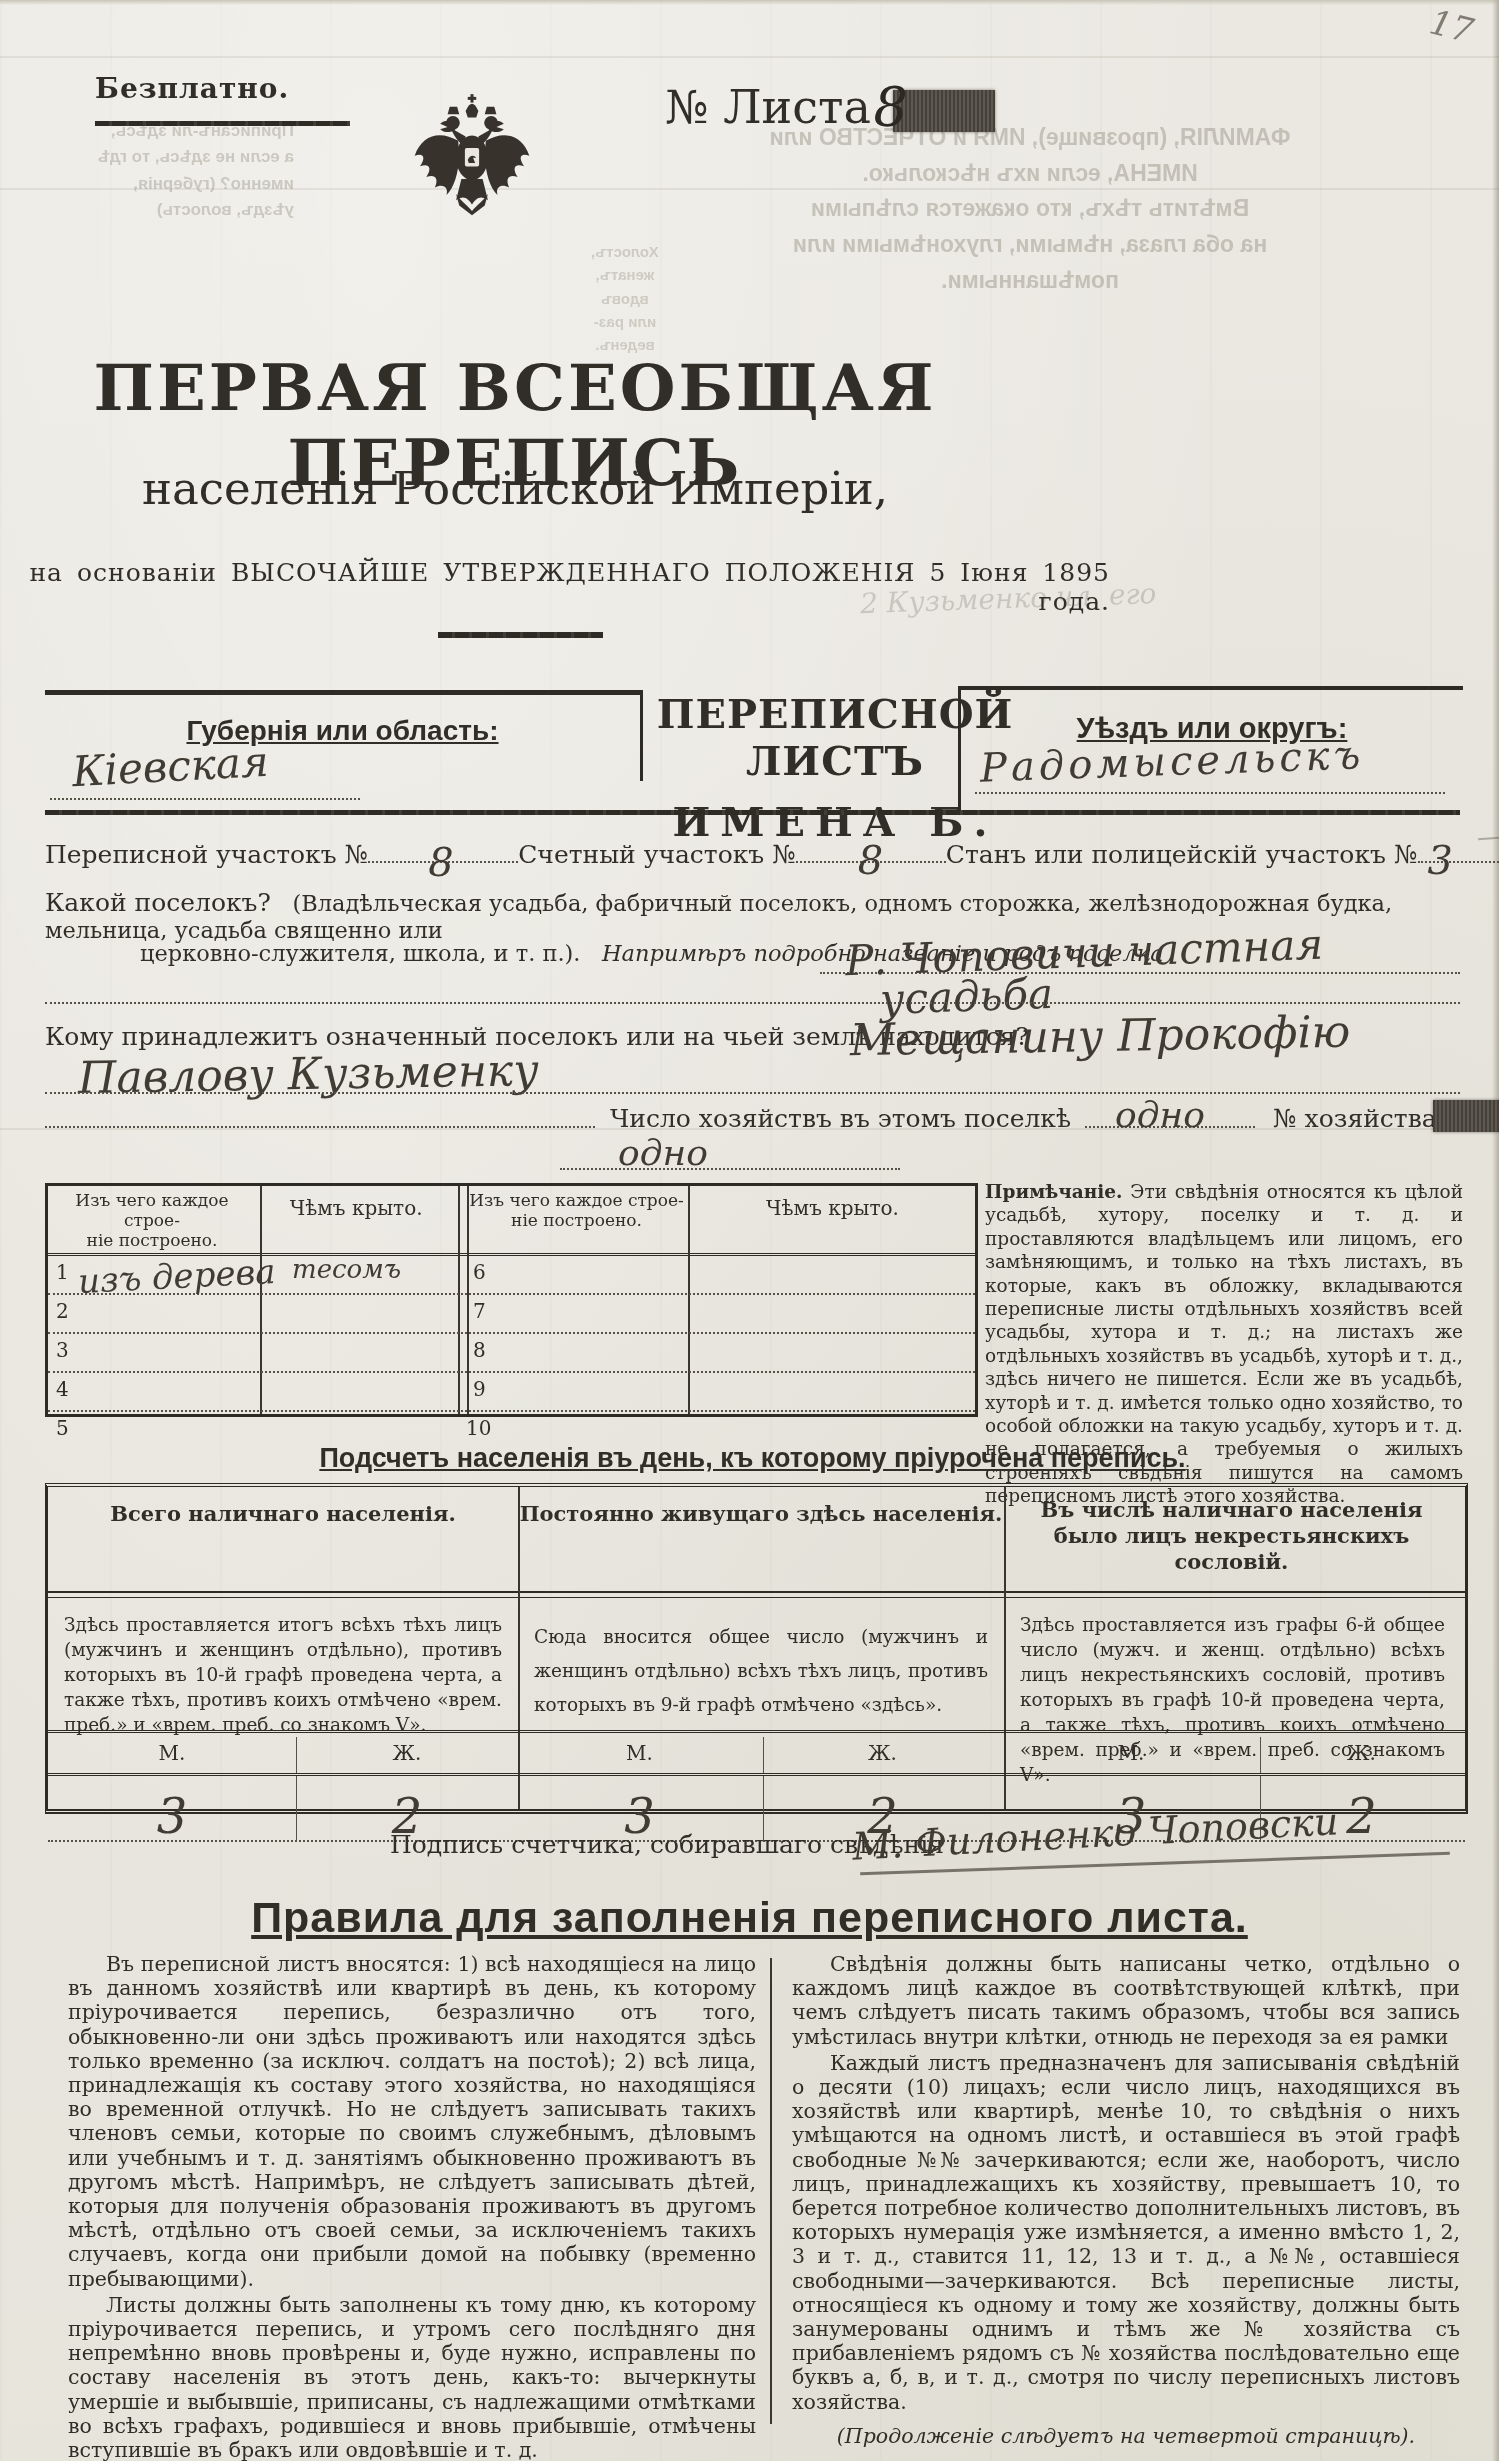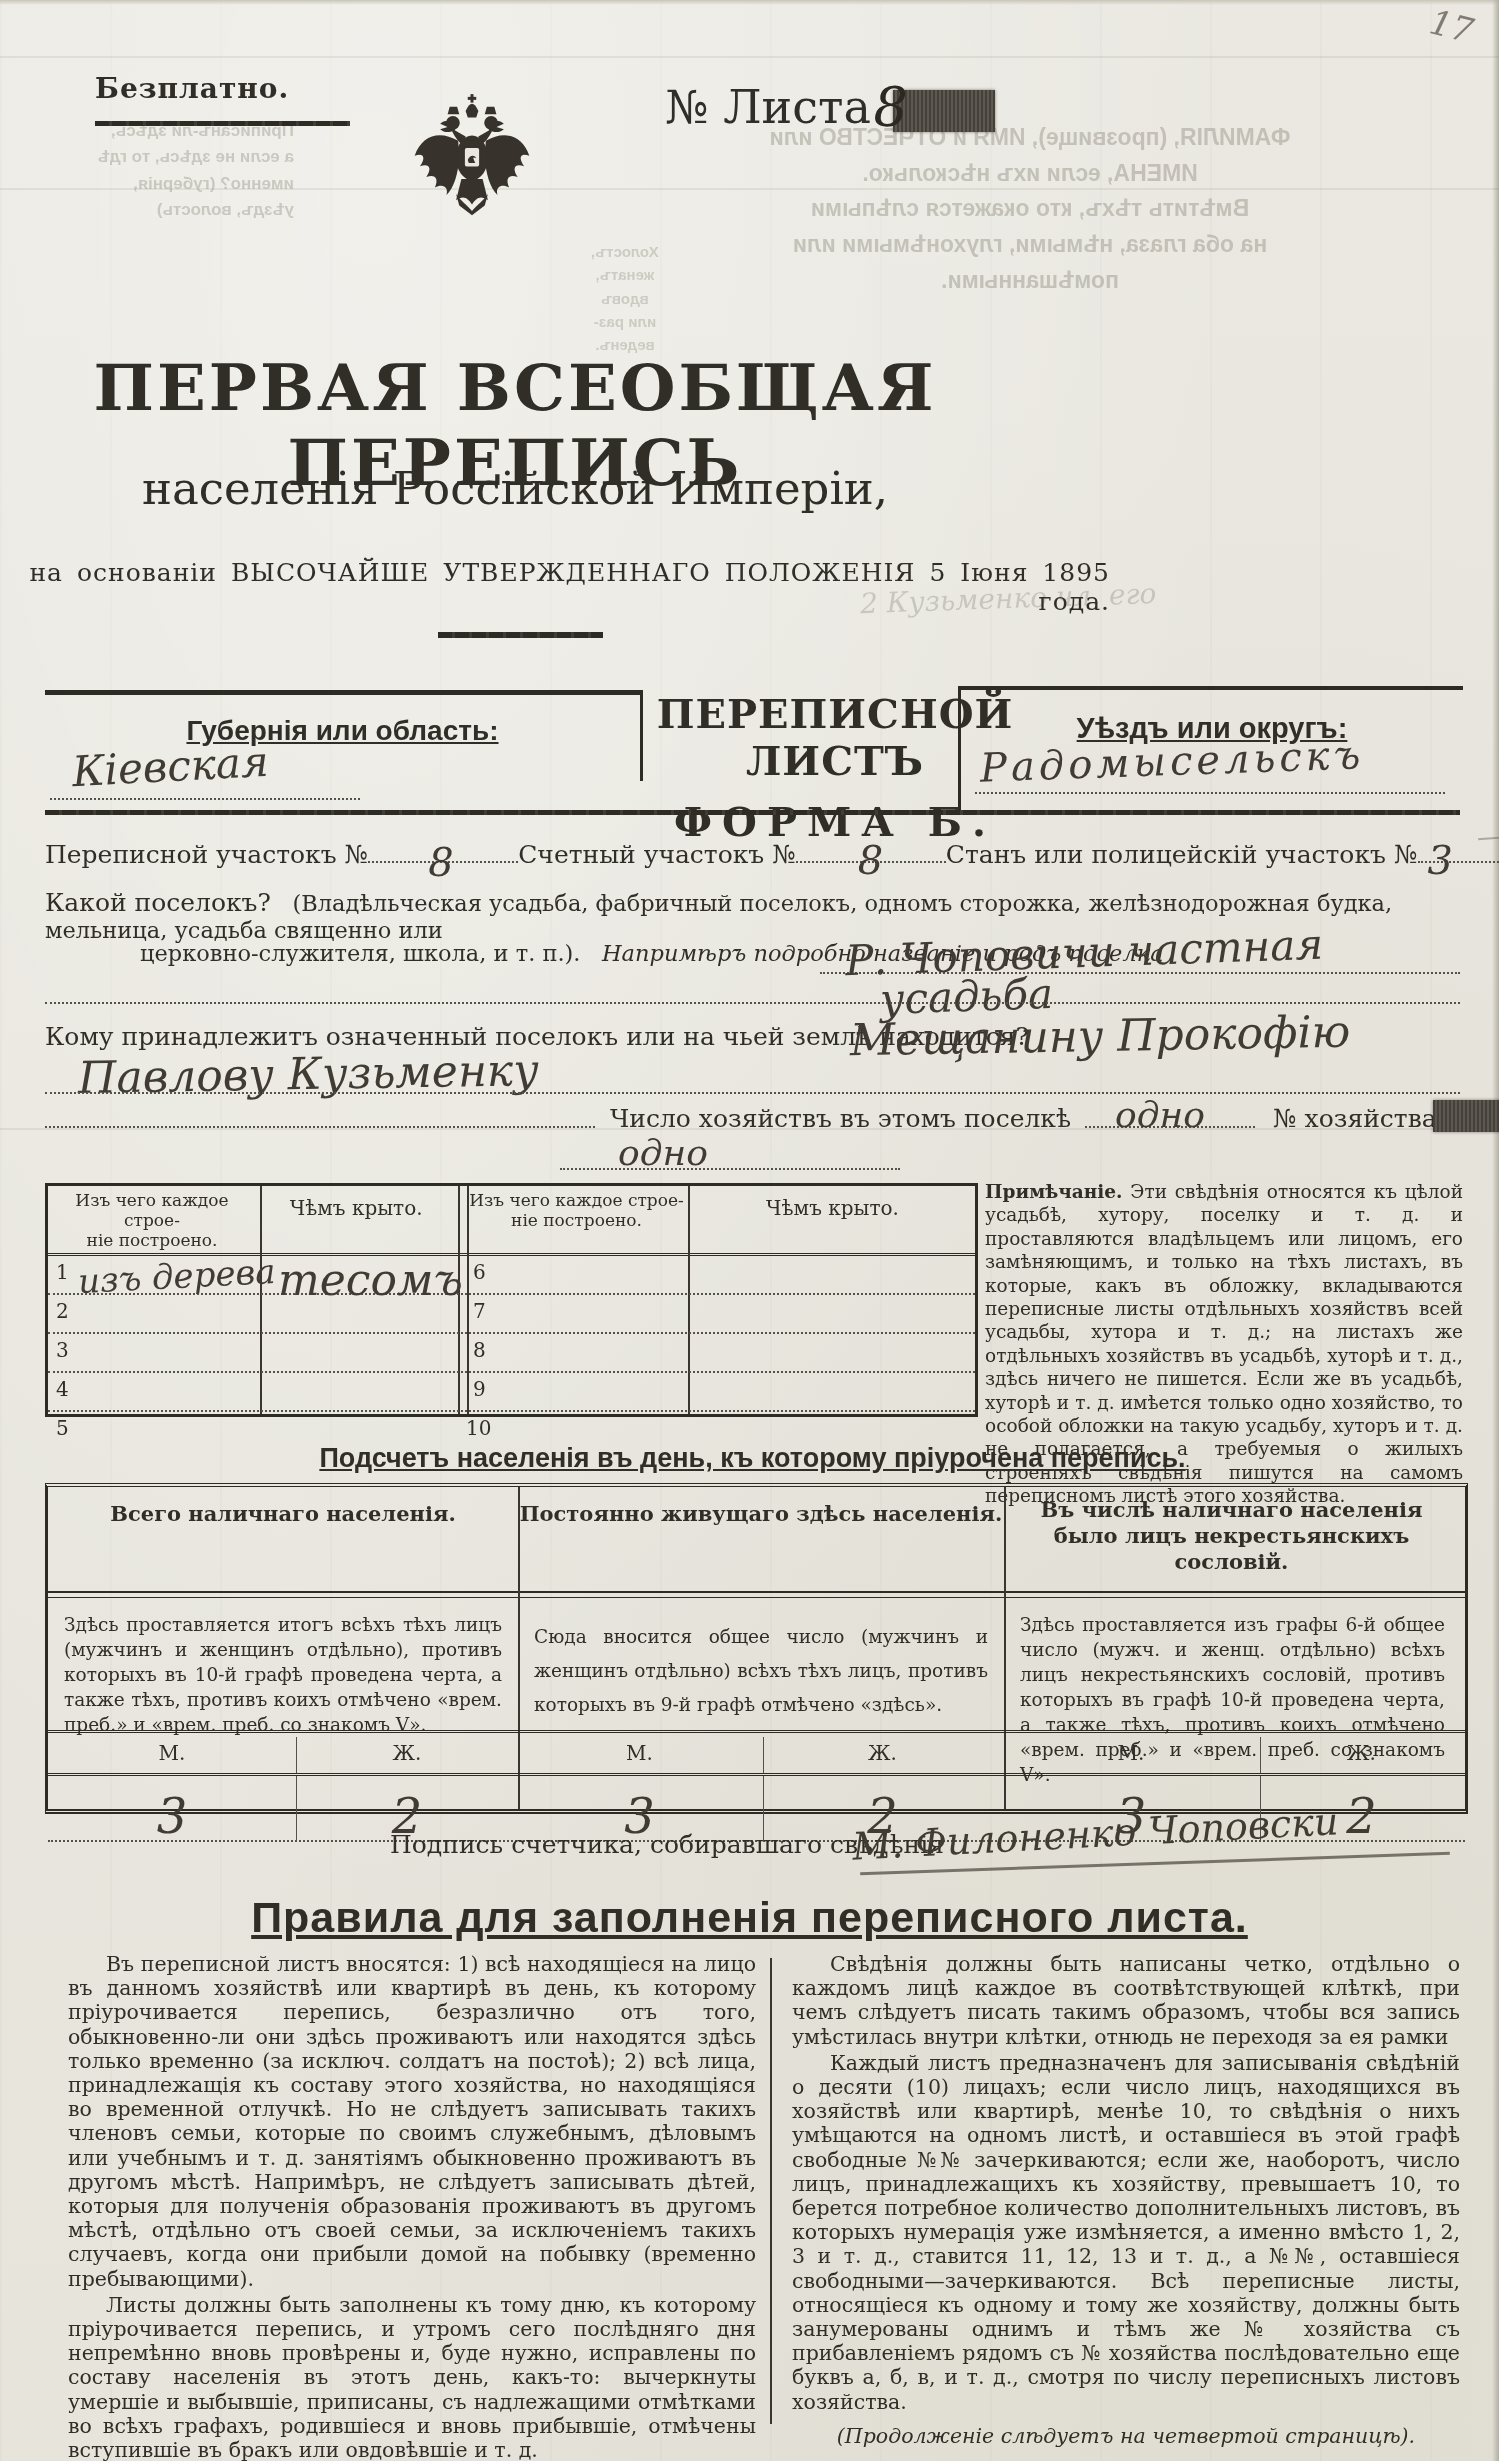--- a/index.html
+++ b/index.html
@@ -113,21 +113,21 @@
   <div class="abs rule-heavy" style="left:438px;top:632px;width:165px;height:6px"></div>
 
   <div class="abs" style="left:45px;top:690px;width:595px;height:86px;border-top:5px solid #2e2a24;border-right:3px solid #2e2a24">
     <div class="sans" style="font-size:28px;font-weight:bold;text-align:center;margin-top:20px">Губернія или область:</div>
   </div>
   <div class="abs hw" style="left:72px;top:742px;font-size:42px;transform:rotate(-3deg)">Кіевская</div>
   <div class="abs dotted" style="left:50px;top:798px;width:310px"></div>
 
   <div class="abs ser" style="left:650px;top:690px;width:370px;text-align:center">
     <div style="font-size:40px;font-weight:bold;letter-spacing:1px">ПЕРЕПИСНОЙ ЛИСТЪ</div>
-    <div style="font-size:40px;font-weight:bold;letter-spacing:10px;margin-top:14px">ФОРМА Б.</div>
+    <div style="font-size:40px;font-weight:bold;letter-spacing:10px;margin-top:14px">ИМЕНА Б.</div>
   </div>
 
   <div class="abs" style="left:958px;top:686px;width:502px;height:122px;border-top:4px solid #2e2a24;border-left:3px solid #2e2a24">
     <div class="sans" style="font-size:29px;font-weight:bold;text-align:center;margin-top:22px">Уѣздъ или округъ:</div>
   </div>
   <div class="abs hw" style="left:980px;top:738px;font-size:40px;transform:rotate(-2deg);letter-spacing:4px">Радомысельскъ</div>
   <div class="abs dotted" style="left:975px;top:792px;width:470px"></div>
 
   <div class="abs rule-heavy" style="left:45px;top:810px;width:1415px;height:5px"></div>
 
@@ -179,21 +179,21 @@
       <div class="bt-h" style="width:226px">
         <div>Изъ чего каждое строе-</div>
         <div>ніе построено.</div>
       </div>
       <div class="bt-h" style="width:287px;font-size:20px;padding-top:12px">Чѣмъ крыто.</div>
     </div>
     <div>
       <div class="bt-row">
         <div class="bt-no">1</div>
         <span class="hw abs" style="left:30px;top:0px;font-size:34px;transform:rotate(-3deg)">изъ дерева</span>
-        <span class="hw abs" style="left:230px;top:-2px;font-size:44px">тесомъ</span>
+        <span class="hw abs" style="left:244px;top:-2px;font-size:26px">тесомъ</span>
         <div class="bt-no abs" style="left:417px">6</div>
       </div>
       <div class="bt-row">
         <div class="bt-no">2</div>
         <div class="bt-no abs" style="left:417px">7</div>
       </div>
       <div class="bt-row">
         <div class="bt-no">3</div>
         <div class="bt-no abs" style="left:417px">8</div>
       </div>

